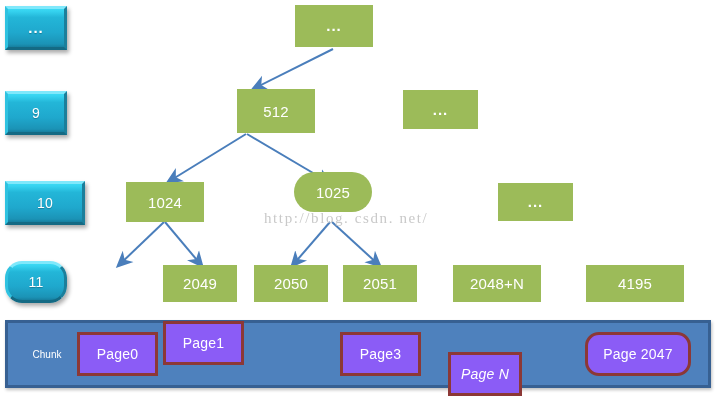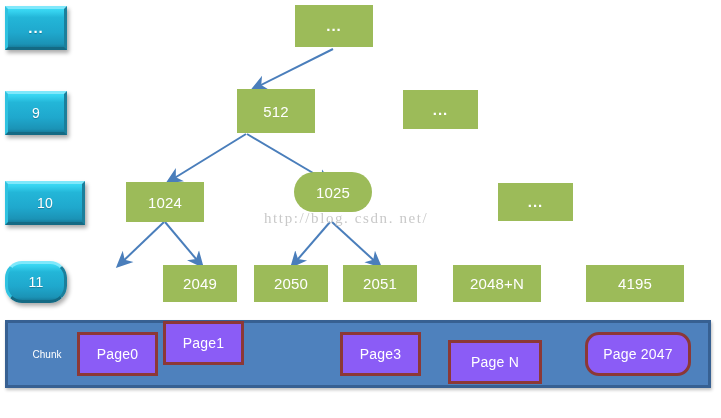--- a/index.html
+++ b/index.html
@@ -206,20 +206,20 @@
 
   <div class="page-box" style="left:77px; top:332px; width:81px; height:44px;">
     <span>Page0</span>
   </div>
   <div class="page-box" style="left:163px; top:313px; width:81px; height:44px;margin-top:8px;">
     <span>Page1</span>
   </div>
   <div class="page-box" style="left:340px; top:332px; width:81px; height:44px;">
     <span>Page3</span>
   </div>
-  <div class="page-box" style="left:448px; top:340px; width:94px; height:44px;">
+  <div class="page-box" style="left:448px; top:352px; width:74px; height:44px;font-style:italic;">
     <span>Page N</span>
   </div>
   <div class="page-box" style="left:585px; top:332px; width:106px; height:44px;border-radius:14px;">
     <span>Page 2047</span>
   </div>
 
 </div>
 
 </body></html>

